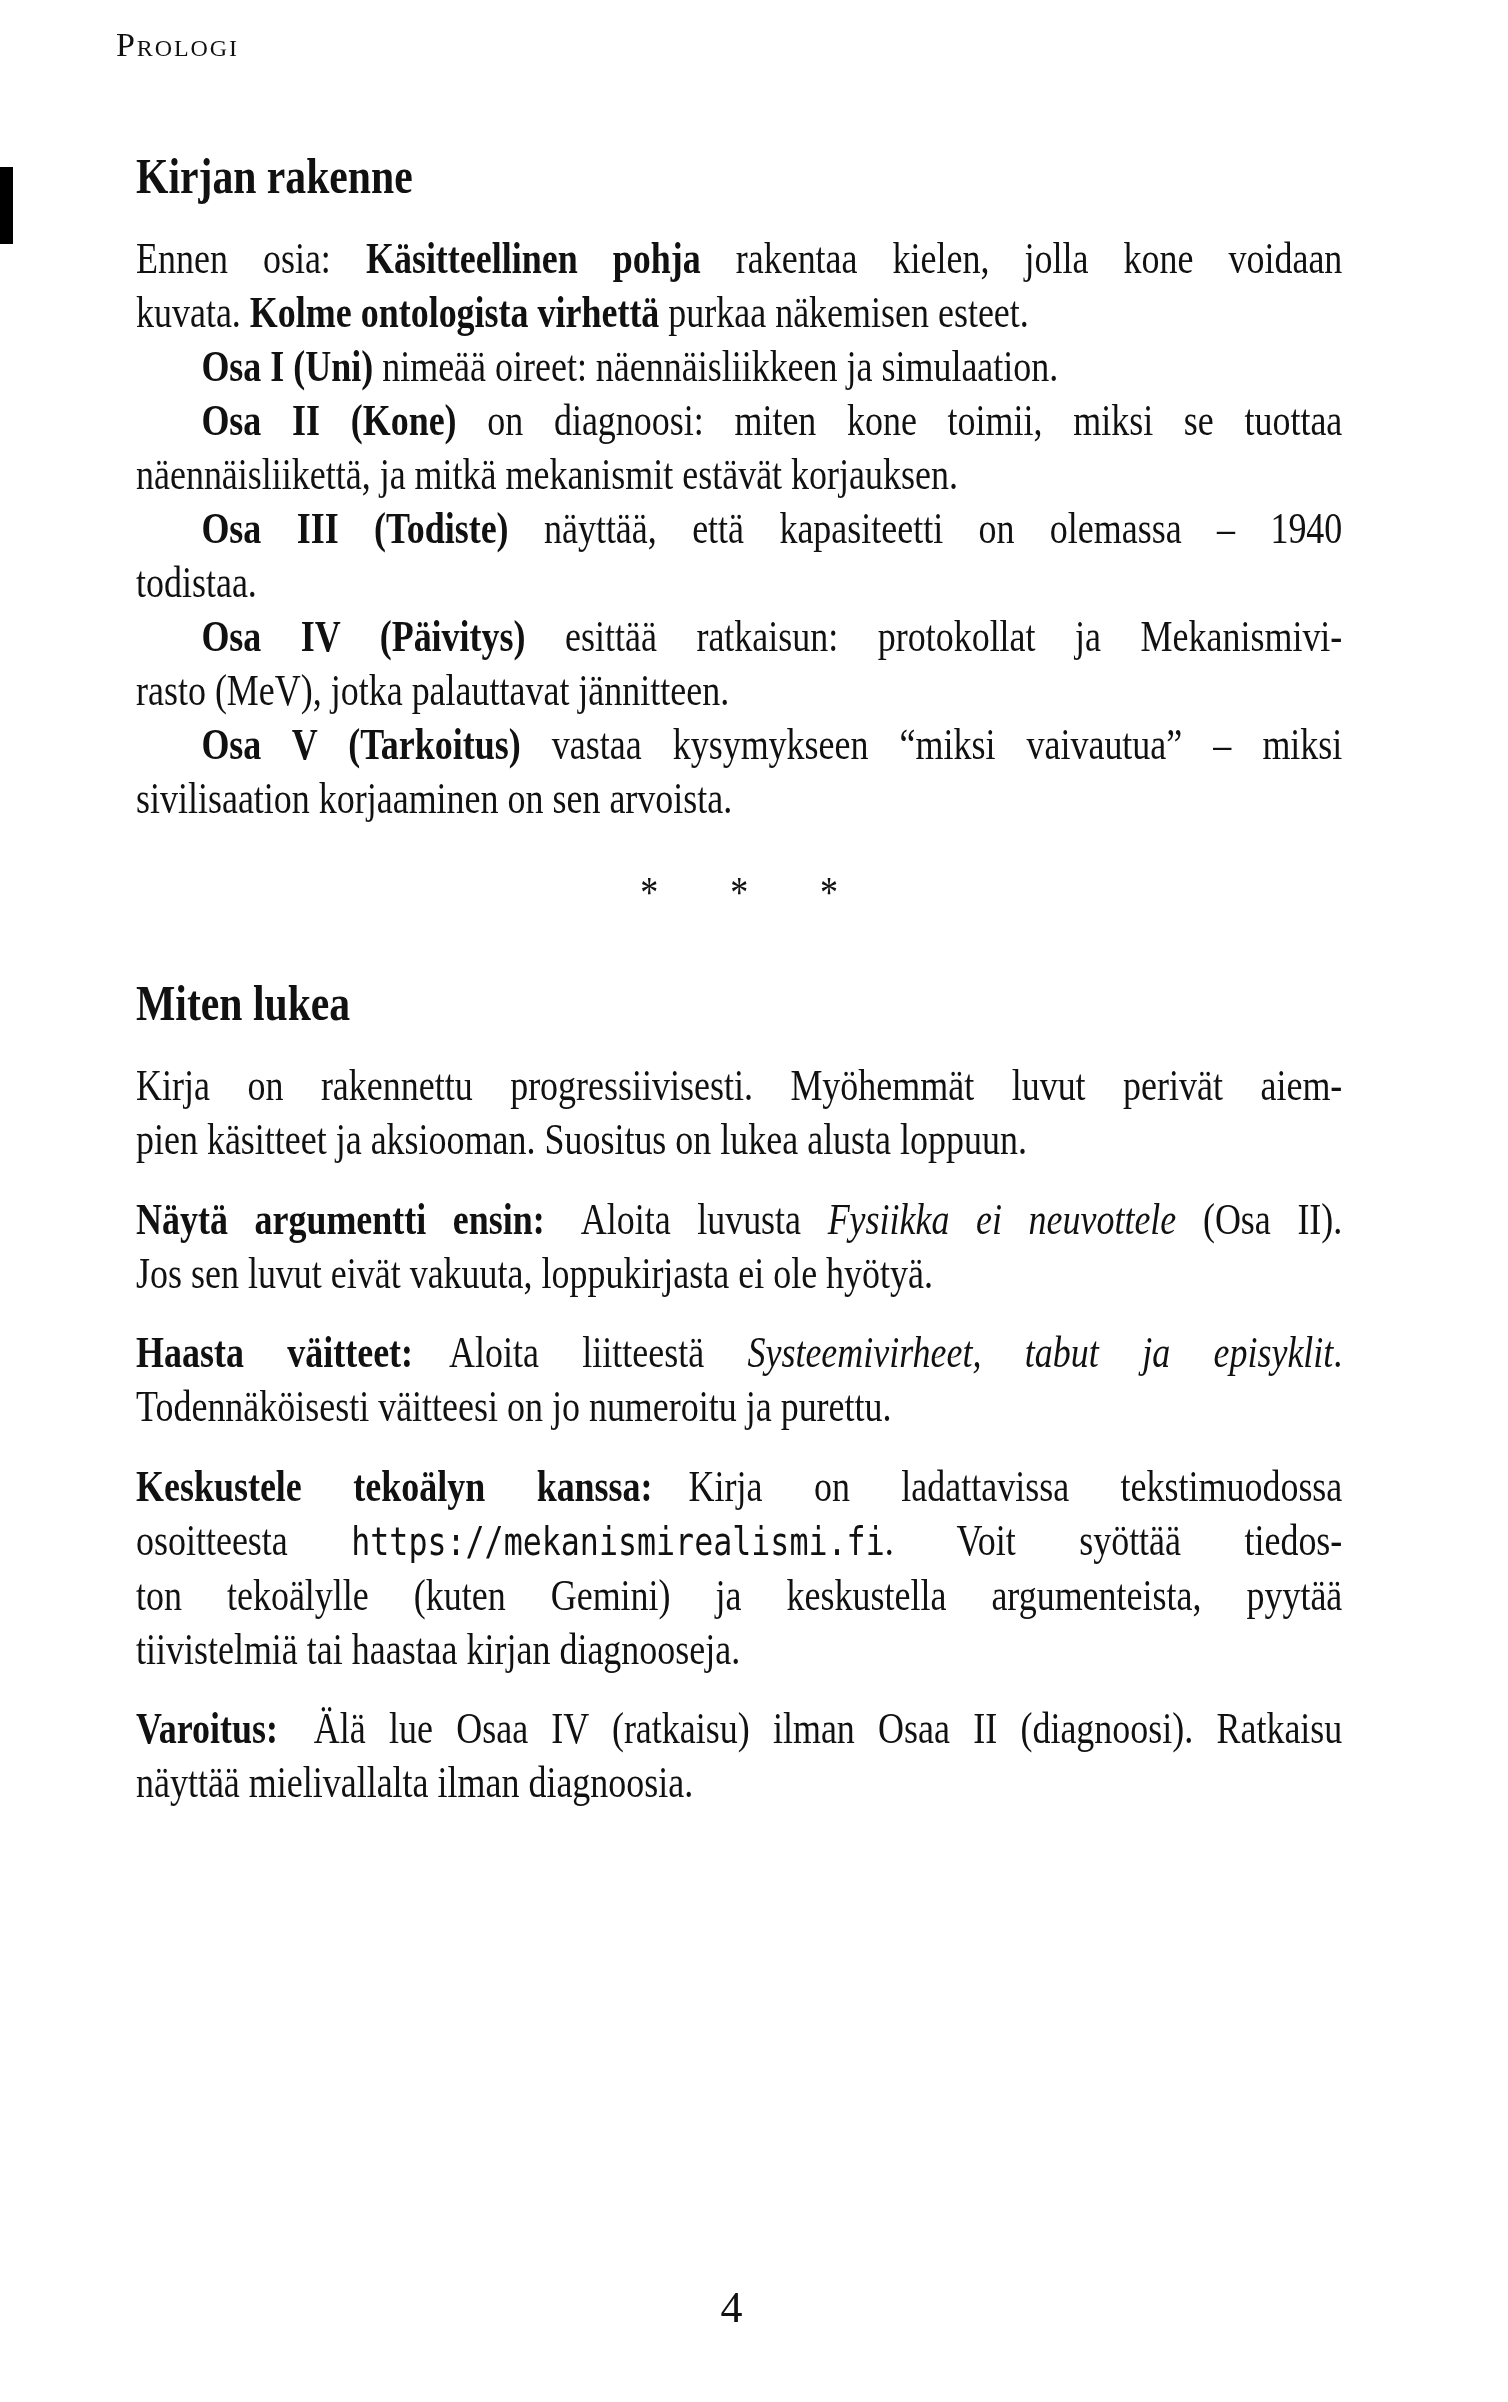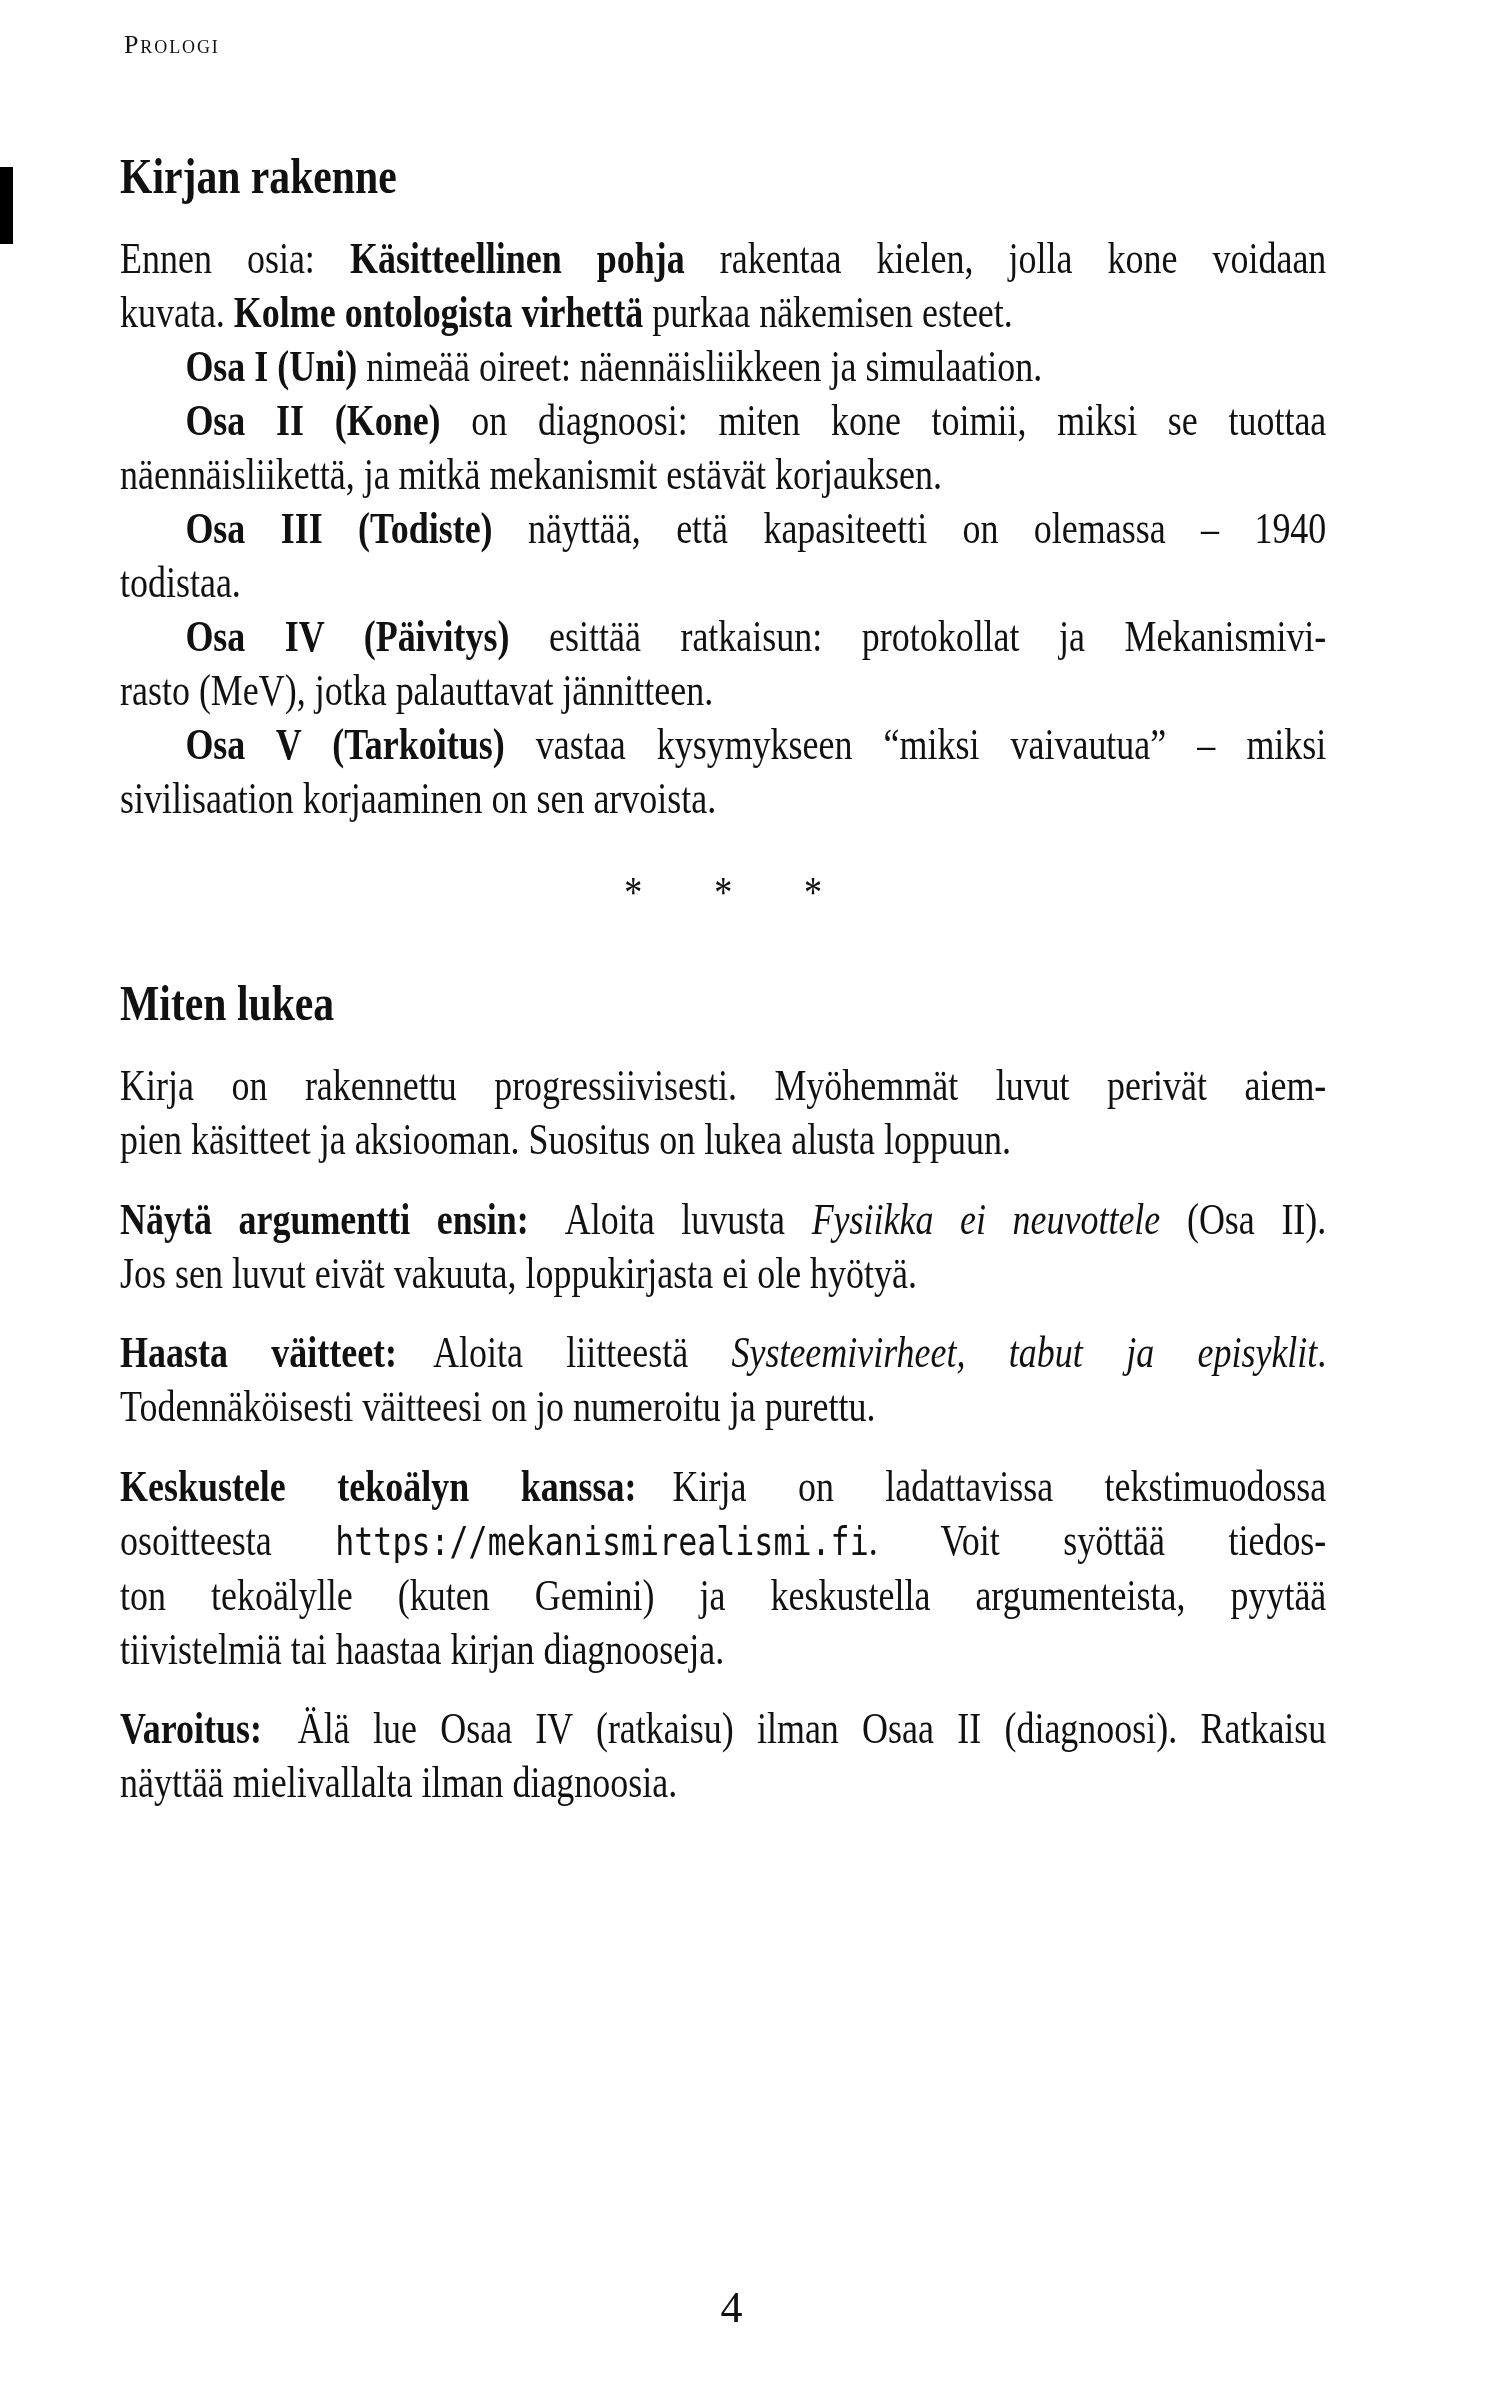--- a/index.html
+++ b/index.html
@@ -18,30 +18,30 @@
   .edge-marker {
     position: absolute;
     left: 0;
     top: 167px;
     width: 13.2px;
     height: 77px;
     background: #000000;
   }
   .running-header {
     position: absolute;
-    left: 124px;
+    left: 116px;
     top: 23px;
-    font-size: 26px;
+    font-size: 34px;
     line-height: 44px;
     font-variant: small-caps;
     letter-spacing: 1.9px;
   }
   .column {
     position: absolute;
-    left: 120px;
+    left: 136px;
     top: 0;
     width: 1207px;
   }
   
   .squeeze {
     display: flow-root;
     width: 1476px;
     transform: scaleX(0.8173);
     transform-origin: 0 0;
   }

